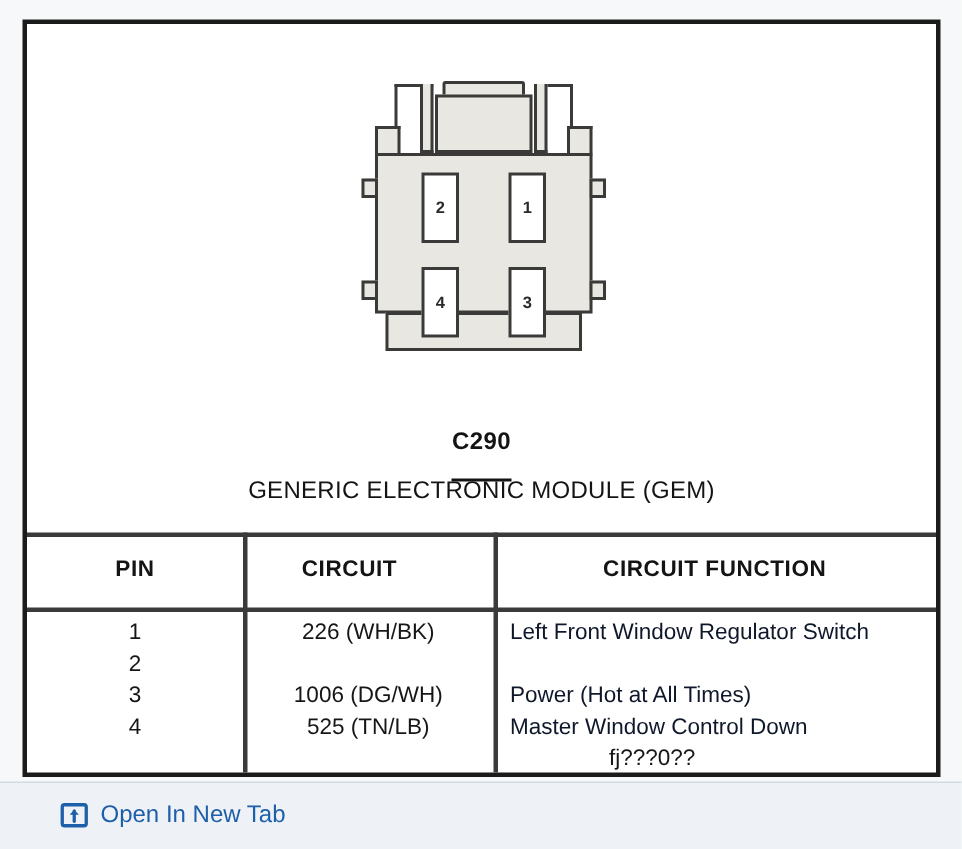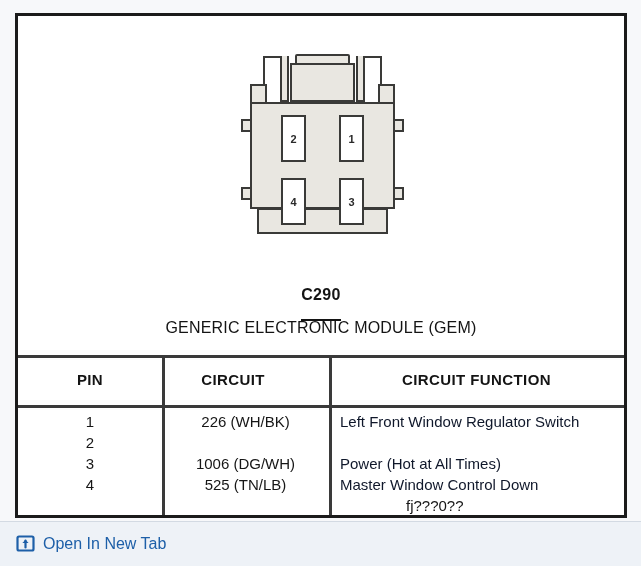--- a/index.html
+++ b/index.html
@@ -294,21 +294,21 @@
     position: absolute;
     top: 12px;
     display: flex;
     align-items: center;
     gap: 8px;
     color: #1d5fa8;
     font-size: 16px;
     cursor: pointer;
     user-select: none;
   }
-  .footer-btn.left  { left: 16px; align-items: center; }
+  .footer-btn.left  { left: 40px; align-items: center; }
   .footer-btn.right { right: 18px; }
   .footer-btn svg { display: block; }
 </style>
 </head>
 <body>
 
 <div class="page">
 
   <div class="doc-panel">
 

